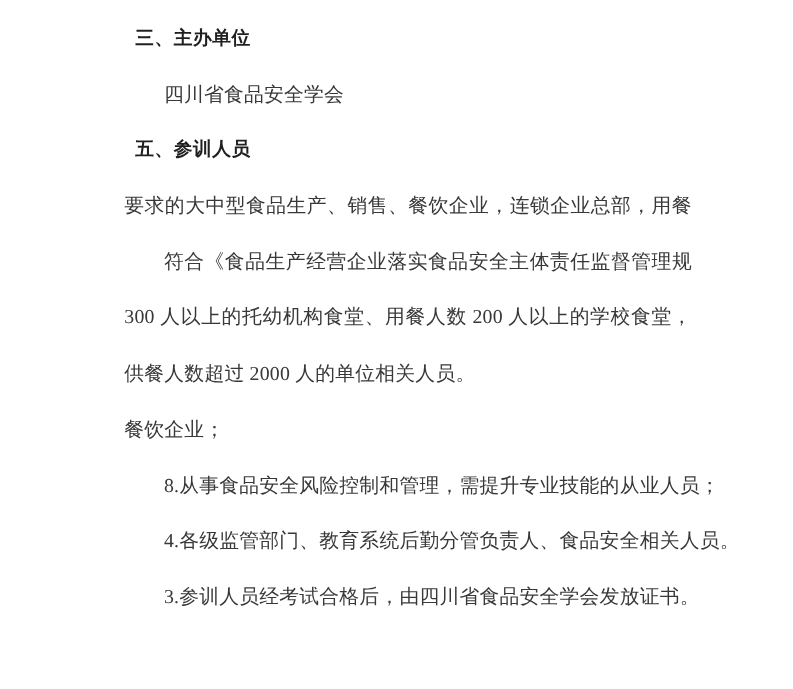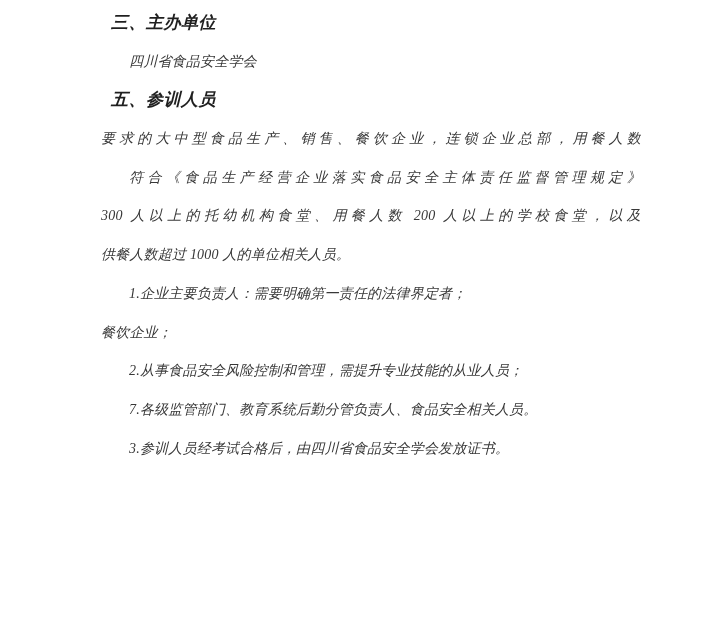--- a/index.html
+++ b/index.html
@@ -19,29 +19,28 @@
     height: 626px;
     background: var(--page-bg, #ffffff);
   }
   .textblock {
     position: absolute;
     left: 97px;
     top: 2px;
     width: 548px;
   }
   .line {
-    margin: 4px;
+    margin: 16px;
     padding: 0;
     height: 34.7px;
     line-height: 34.7px;
     white-space: nowrap;
-    font-style: italic;
   }
   .body-line {
-    font-size: 14px;
+    font-size: 18px;
     letter-spacing: 0.2px;
     color: var(--body-color, #383838);
   }
   .indent {
     text-indent: 2em;
   }
   
   .fill {
     white-space: normal;
     overflow: hidden;
@@ -68,25 +67,24 @@
     <p class="line body-line indent">四川省食品安全学会</p>
 
 
 
     <h2 class="line heading-line">五、参训人员</h2>
 
     <div id="participants-intro">
         <p class="line body-line fill">要求的大中型食品生产、销售、餐饮企业，连锁企业总部，用餐人数</p>
         <p class="line body-line indent fill">符合《食品生产经营企业落实食品安全主体责任监督管理规定》</p>
         <p class="line body-line fill">300 人以上的托幼机构食堂、用餐人数 200 人以上的学校食堂，以及</p>
-        <p class="line body-line">供餐人数超过 1000 人的单位相关人员。</p>
+        <p class="line body-line">供餐人数超过 2000 人的单位相关人员。</p>
       </div>
 
     <div id="participants-items">
-        <p class="line body-line indent">1.企业主要负责人：需要明确第一责任的法律界定者；</p>
         <p class="line body-line">餐饮企业；</p>
-        <p class="line body-line indent">2.从事食品安全风险控制和管理，需提升专业技能的从业人员；</p>
-        <p class="line body-line indent">7.各级监管部门、教育系统后勤分管负责人、食品安全相关人员。</p>
+        <p class="line body-line indent">8.从事食品安全风险控制和管理，需提升专业技能的从业人员；</p>
+        <p class="line body-line indent">4.各级监管部门、教育系统后勤分管负责人、食品安全相关人员。</p>
         <p class="line body-line indent">3.参训人员经考试合格后，由四川省食品安全学会发放证书。</p>
       </div>
 
   </div>
 </div>
 
 </body></html>

